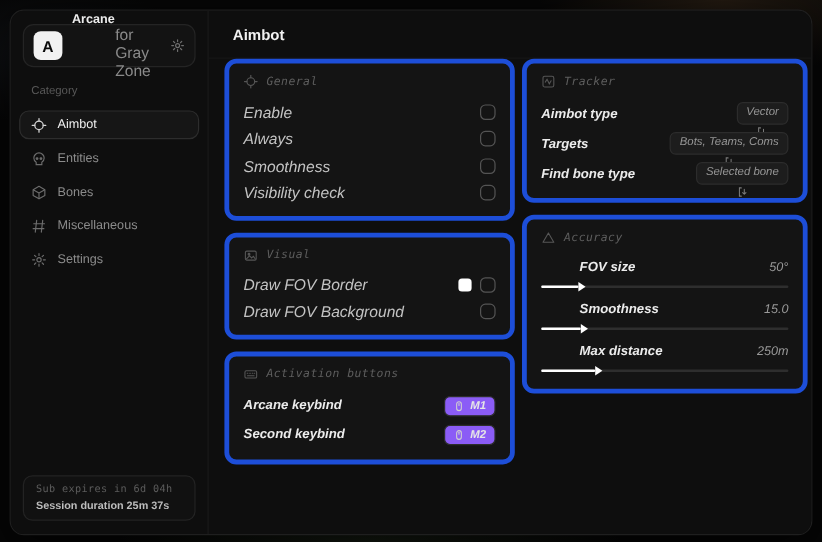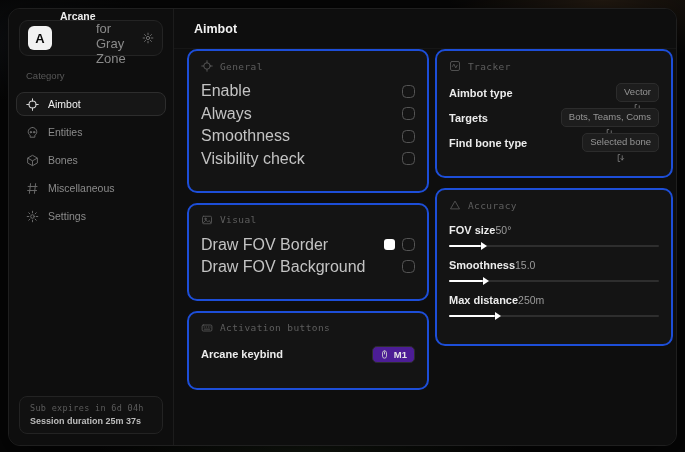--- a/index.html
+++ b/index.html
@@ -46,48 +46,48 @@
   .foot-l1{ font-family:"DejaVu Sans Mono", monospace; font-size:8.5px; color:#5c5c5c; letter-spacing:.3px; }
   .foot-l2{ font-size:9px; color:#bdbdbd; font-weight:bold; margin-top:3px; }
   
   .main{ flex:1; display:flex; flex-direction:column; background:#0e0e0e; }
   .main-head{ height:40px; flex:0 0 40px; display:flex; align-items:center; padding:0 20px;
     border-bottom:1px solid rgba(255,255,255,.035); }
   .main-title{ font-size:12.5px; font-weight:bold; color:#f1f1f1; }
   .content{ flex:1; display:flex; padding:0 5px 0 13px; gap:6px; align-items:flex-start; }
   .col-left{ width:242px; flex:0 0 242px; }
   .col-right{ width:238px; flex:0 0 238px; }
-  .card{ background:#141414; border:2px solid #1d4ed8; border-radius:10px; padding:9px 12px 24px 12px; margin-top:0; }
+  .card{ background:#141414; border:4px solid #1d4ed8; border-radius:10px; padding:9px 12px 11px 12px; margin-top:0;font-style:italic; }
   .mt{ margin-top:10px; }
   .sec-head{ display:flex; align-items:center; gap:7px; color:#5e5e5e;
     font-family:"DejaVu Sans Mono", monospace; font-size:9.5px; letter-spacing:.4px; margin-bottom:11px; }
   .sec-head .sicon{ display:flex; color:#565656; }
   .row{ display:flex; align-items:center; justify-content:space-between; height:16px; margin-top:6px; }
   .row:first-of-type{ margin-top:0; }
-  .row-lbl{ font-size:16px; color:#c3c3c3; }
+  .row-lbl{ font-size:13px; color:#c3c3c3; }
   .row-lbl.strong{ color:#ececec; font-weight:bold; font-size:11px; }
   .checkbox{ width:13px; height:13px; border:1.5px solid #545454; border-radius:4.5px; background:transparent; cursor:pointer; }
   .right-ctrls{ display:flex; align-items:center; gap:7px; }
   .swatch{ width:11px; height:11px; border-radius:3px; }
   .g-rows .row{ height:16px; margin-top:6.5px; }
   
-  .key-btn{ display:flex; gap:5px; background:#4c1d95; border:1px solid #2d2d2d;
+  .key-btn{ display:flex; gap:5px; background:#8b5cf6; border:1px solid #2d2d2d;
     border-radius:5px; padding:2px 7px; font-size:9.5px; font-weight:bold; color:#e6e6e6; cursor:pointer; }
   .key-btn .kicon{ display:flex; color:#cfcfcf; }
   .act-rows .row{ height:19px; margin-top:5px; }
   
   .sel-btn{ display:flex; align-items:center; gap:6px; background:#1d1d1d; border:1px solid #2c2c2c;
     border-radius:5px; padding:2px 7px; height:19px; font-size:9.5px; color:#969696; cursor:pointer;
     max-width:140px; white-space:nowrap;flex-direction:column; }
   .sel-btn .dicon{ display:flex; color:#7a7a7a; }
   .trk-rows .row{ height:19px; margin-top:6px; }
   
   .acc-group{ margin-top:7px; }
   .acc-group:first-of-type{ margin-top:0; }
-  .acc-row{ display:flex; align-items:center; justify-content:flex-start; height:16px; }
+  .acc-row{ display:flex; align-items:center; justify-content:space-between; height:16px;margin-left:32px; }
   .acc-val{ font-size:10.5px; color:#9a9a9a; }
   .slider{ position:relative; height:9px; margin-top:3px; cursor:pointer; }
   .slider .track{ position:absolute; left:0; right:0; top:4px; height:1.5px; background:#2e2e2e; border-radius:2px; }
   .slider .fill{ position:absolute; left:0; top:3.5px; height:2.5px; background:#ffffff; border-radius:2px; }
   .slider .fill::after{ content:""; position:absolute; right:-6px; top:50%; transform:translateY(-50%);
     border-left:6.5px solid #fff; border-top:4px solid transparent; border-bottom:4px solid transparent; }
   svg{ display:block; }
 </style>
 </head>
 <body>
@@ -246,20 +246,32 @@
               <span class="key-btn">
                 <span class="kicon">
                   <svg width="9" height="11" viewBox="0 0 16 16" stroke="currentColor" stroke-width="1.6" stroke-linecap="round" fill="none">
                     <rect x="4.5" y="1.5" width="7" height="13" rx="3.5"></rect>
                       <path d="M8 4v3"></path>
                   </svg>
                 </span>
                 <span>M1</span>
               </span>
             </div>
+            <div class="row">
+              <span class="row-lbl strong">Second keybind</span>
+              <span class="key-btn">
+                <span class="kicon">
+                  <svg width="9" height="11" viewBox="0 0 16 16" stroke="currentColor" stroke-width="1.6" stroke-linecap="round" fill="none">
+                    <rect x="4.5" y="1.5" width="7" height="13" rx="3.5"></rect>
+                      <path d="M8 4v3"></path>
+                  </svg>
+                </span>
+                <span>M2</span>
+              </span>
+            </div>
           </div>
         </div>
       </div>
 
       <div class="col-right">
 
         <div class="card">
           <div class="sec-head">
             <span class="sicon">
               <svg width="12" height="12" viewBox="0 0 16 16" stroke="currentColor" stroke-width="1.2" stroke-linecap="round" fill="none">

